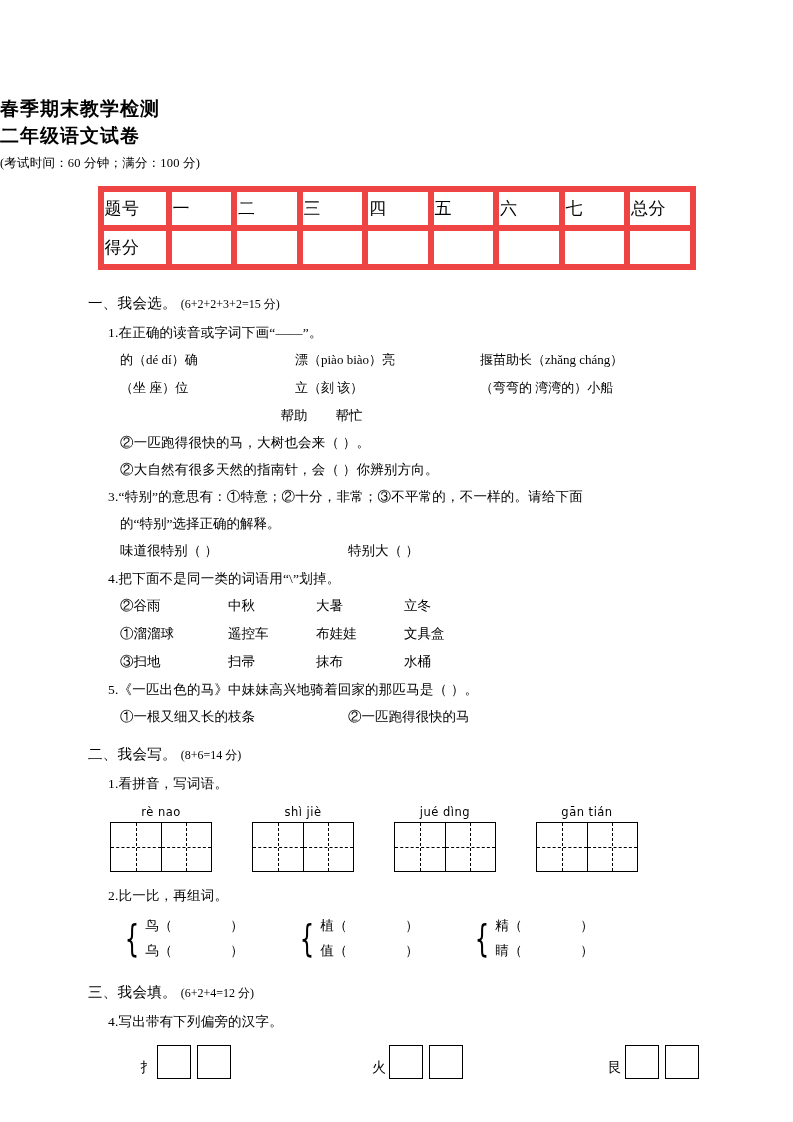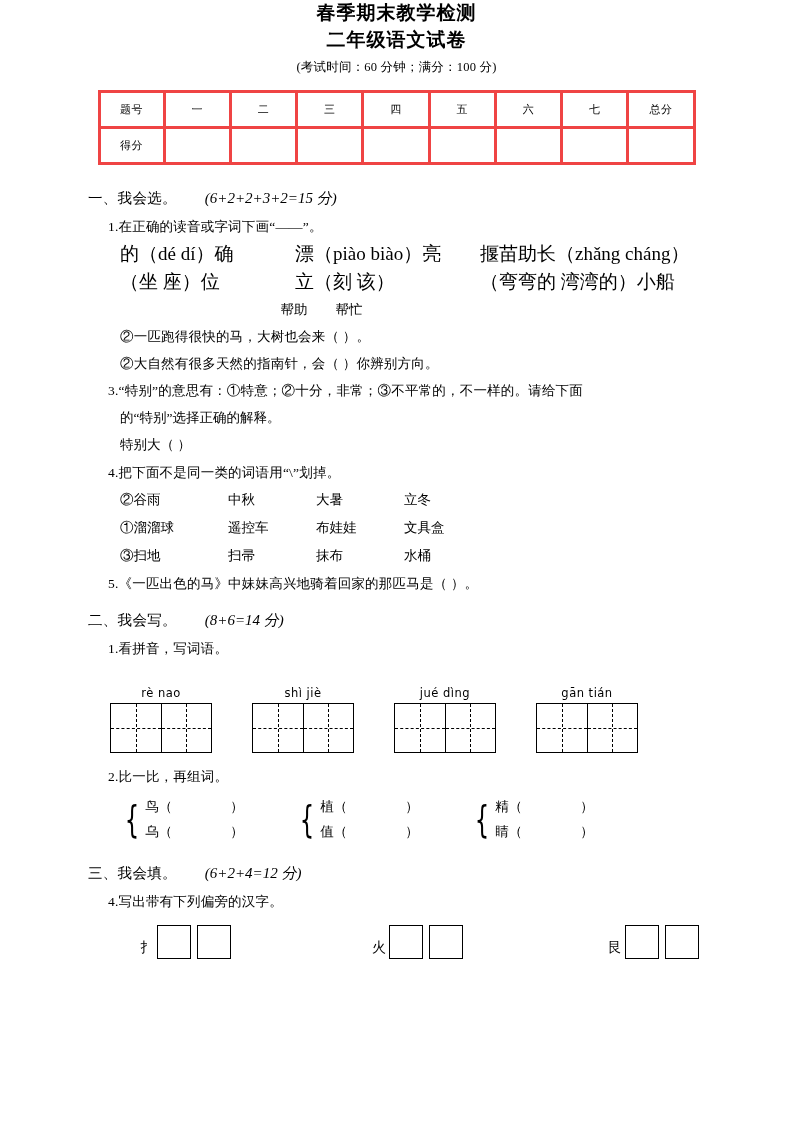--- a/index.html
+++ b/index.html
@@ -18,21 +18,21 @@
   .page {
     position: relative;
     width: 793px;
     height: 1122px;
     box-sizing: border-box;
     padding: 0;
   }
 
   
   .title-block {
-    text-align: center;
+    margin-top: 96px;
   }
   .main-title {
     font-size: 19px;
     font-weight: bold;
     letter-spacing: 1px;
     line-height: 26px;
   }
   .sub-title {
     font-size: 19px;
     font-weight: bold;
@@ -51,49 +51,48 @@
     margin-top: 12px;
     display: flex;
     justify-content: center;
   }
   table.score-table {
     border-collapse: collapse;
     width: 598px;
     table-layout: fixed;
   }
   table.score-table td {
-    border: 3px solid #ef4444;
+    border: 6px solid #ef4444;
     height: 31px;
-    text-align: center;
+    text-align: left;
     vertical-align: middle;
-    font-size: 11px;
+    font-size: 17px;
     letter-spacing: 0.5px;
   }
   table.score-table td.label-col {
     width: 60px;
   }
 
   
   .content {
     margin-top: 18px;
     padding-left: 88px;
     padding-right: 88px;
     font-size: 13.5px;
   }
   .section-head {
     font-size: 14.5px;
     line-height: 30px;
     margin-top: 8px;
     letter-spacing: 0.3px;
   }
   .section-head .marks {
-    font-size: 15px;
-    margin-left: 28px;
+    font-size: 12px;
+    margin-left: 4px;
     letter-spacing: 0;
-    font-style: italic;
   }
   .q-line {
     line-height: 27px;
     font-size: 13.5px;
     margin-left: 20px;
     letter-spacing: 0.2px;
   }
   .q-line.sub {
   }
   .q-line.sub2 {
@@ -110,21 +109,21 @@
     line-height: 27px;
     font-size: 13.5px;
     padding-right: 150px;
   }
   .word-gap { display:inline-block; width: 28px; }
 
   
   .choice-row {
     margin-left: 32px;
     line-height: 28px;
-    font-size: 19px;
+    font-size: 13px;
     display: flex;
   }
   .choice-row .c1 { width: 175px; }
   .choice-row .c2 { width: 185px; }
   .choice-row .c3 { flex: 1; }
 
   .wordgrid-row {
     margin-left: 32px;
     line-height: 28px;
     font-size: 13.5px;
@@ -137,21 +136,21 @@
     margin-left: 32px;
     display: flex;
     line-height: 28px;
     font-size: 13.5px;
   }
   .two-col .a { width: 228px; }
 
   
   .tzg-row {
     display: flex;
-    margin-top: 24px;
+    margin-top: 8px;
     margin-left: 22px;
   }
   .tzg-item { margin-right: 40px; }
   .tzg-item:last-child { margin-right: 0; }
   .tzg-pinyin {
     font-family: "DejaVu Sans", sans-serif;
     font-size: 11.5px;
     text-align: center;
     letter-spacing: 0.5px;
     margin-bottom: 3px;
@@ -293,20 +292,21 @@
 
     <div class="center-words">
       <span>帮助</span><span class="word-gap"></span><span>帮忙</span>
     </div>
     <div class="q-line sub2">②一匹跑得很快的马，大树也会来（        ）。</div>
     <div class="q-line sub2">②大自然有很多天然的指南针，会（        ）你辨别方向。</div>
 
     <div class="q-line sub">3.“特别”的意思有：①特意；②十分，非常；③不平常的，不一样的。请给下面</div>
     <div class="q-cont">的“特别”选择正确的解释。</div>
     <div class="two-col">
+      <span class="a">味道很特别（        ）</span>
       <span>特别大（        ）</span>
     </div>
 
     <div class="q-line sub">4.把下面不是同一类的词语用“\”划掉。</div>
     <div class="wordgrid-row">
       <span class="w first">②谷雨</span>
       <span class="w">中秋</span>
       <span class="w">大暑</span>
       <span class="w">立冬</span>
     </div>
@@ -317,20 +317,24 @@
       <span class="w">文具盒</span>
     </div>
     <div class="wordgrid-row">
       <span class="w first">③扫地</span>
       <span class="w">扫帚</span>
       <span class="w">抹布</span>
       <span class="w">水桶</span>
     </div>
 
     <div class="q-line sub">5.《一匹出色的马》中妹妹高兴地骑着回家的那匹马是（      ）。</div>
+    <div class="two-col">
+      <span class="a">①一根又细又长的枝条</span>
+      <span>②一匹跑得很快的马</span>
+    </div>
 
     <div class="section-head">
       <span>二、我会写。</span><span class="marks">(8+6=14 分)</span>
     </div>
 
     <div class="q-line sub">1.看拼音，写词语。</div>
 
     <div class="tzg-row">
       <div class="tzg-item">
         <div class="tzg-pinyin">rè  nao</div>

